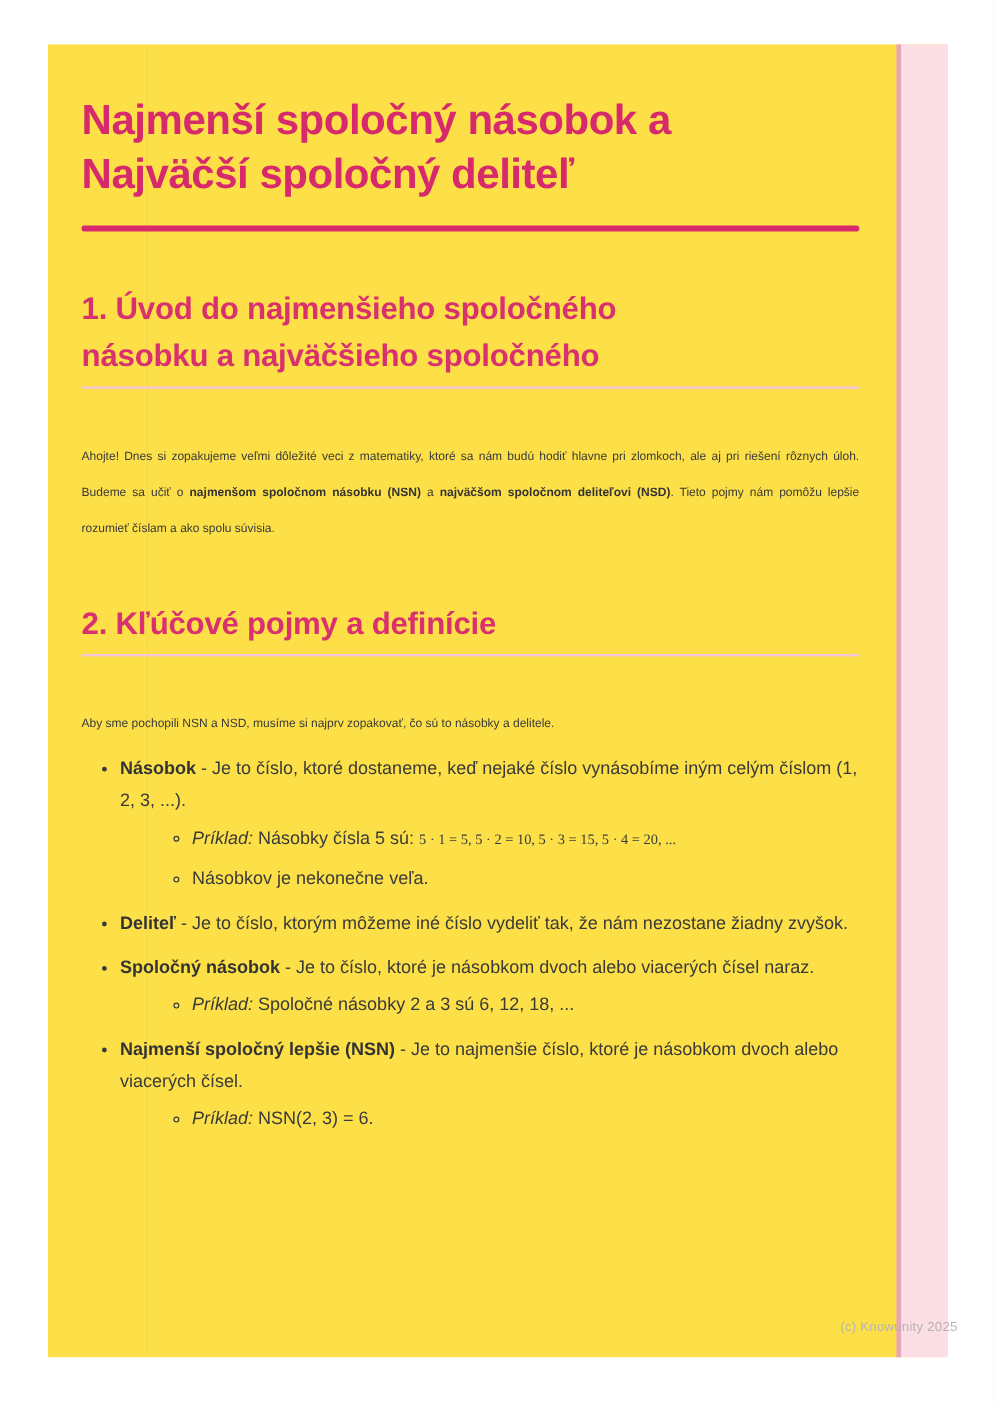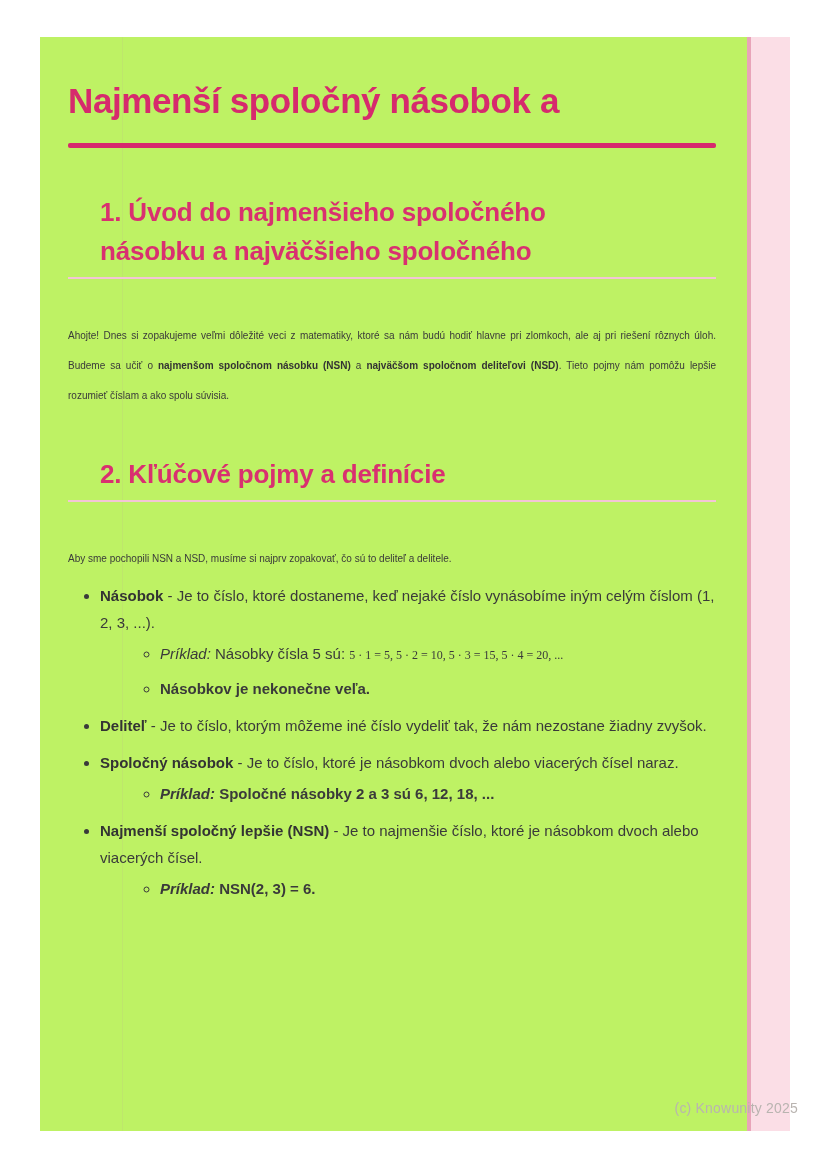--- a/index.html
+++ b/index.html
@@ -1,79 +1,80 @@
 <!DOCTYPE html>
 <html><head>
 <meta charset="utf-8">
 <style>
   * { margin:0; padding:0; box-sizing:border-box; }
   html,body { width:828px; height:1171px; background:#ffffff; overflow:hidden;
               font-family:"Liberation Sans","DejaVu Sans",sans-serif; }
   .card { position:absolute; left:40px; top:37px; width:750px; height:1094px;
-          background:#bef264; }
+          background:#fde047; }
   .crease { position:absolute; left:82px; top:0; width:1px; height:100%;
             background:rgba(190,168,158,0.16); }
   .ribbon-line { position:absolute; left:707px; top:0; width:4px; height:100%;
                  background:#e8a4b9; }
   .ribbon-band { position:absolute; left:711px; top:0; width:39px; height:100%;
                  background:#fbdee6; }
   .content { position:absolute; left:28px; top:0; width:648px; color:#3a3a3a; }
 
   h1 { margin-top:41px; font-size:35px; line-height:45px; font-weight:700;
        letter-spacing:-0.4px; color:#d62a6d; }
   .rule-thick { margin-top:20px; height:5px; background:#d62a6d; border-radius:2px; }
   h2 { font-size:26px; line-height:39px; font-weight:700; letter-spacing:-0.2px;
-       color:#d93070;margin-left:32px; }
+       color:#d93070; }
   .h2-1 { margin-top:45px; }
   .h2-2 { margin-top:44px; }
   .rule-thin { margin-top:6px; height:2px; background:#f3c6d5; }
 
   p.body { font-size:10px; line-height:30px;margin-top:42px; }
   .intro { margin-top:21px; text-align:justify; }
   .lead  { margin-top:20px; }
   b { color:#333333; }
 
   ul.terms { margin-top:8px; list-style:disc; padding-left:32px; }
   ul.terms > li { font-size:15px; line-height:27px; margin-bottom:10px; }
   ul.subs { list-style:circle; padding-left:60px; margin-top:4px; }
   ul.subs > li { font-size:15px; line-height:27px; margin-bottom:6px; }
-  ul.subs > li:last-child { margin-bottom:0;font-weight:bold; }
+  ul.subs > li:last-child { margin-bottom:0; }
   .pr { font-style:italic; }
   .math { font-family:"Liberation Serif","DejaVu Serif",serif; font-size:12px; }
 
-  .watermark { position:absolute; top:1100px; right:30px; font-size:14px;
+  .watermark { position:absolute; top:1100px; right:30px; font-size:11px;
                color:#b9b4b0; z-index:5; letter-spacing:0.2px; }
 </style>
 </head>
 <body>
 
 <div class="card">
   <div class="crease"></div>
   <div class="ribbon-line"></div>
   <div class="ribbon-band"></div>
 
   <div class="content">
 
     <h1>
       <div>Najmenší spoločný násobok a</div>
+      <div>Najväčší spoločný deliteľ</div>
     </h1>
     <div class="rule-thick"></div>
 
     <h2 class="h2-1">
       <div>1. Úvod do najmenšieho spoločného</div>
       <div>násobku a najväčšieho spoločného</div>
     </h2>
     <div class="rule-thin"></div>
 
     <p class="body intro"><span>Ahojte! Dnes si zopakujeme veľmi dôležité veci z matematiky, ktoré sa nám budú hodiť hlavne pri zlomkoch, ale aj pri riešení rôznych úloh. Budeme sa učiť o </span><b>najmenšom spoločnom násobku (NSN)</b><span> a </span><b>najväčšom spoločnom deliteľovi (NSD)</b><span>. Tieto pojmy nám pomôžu lepšie rozumieť číslam a ako spolu súvisia.</span></p>
 
     <h2 class="h2-2">2. Kľúčové pojmy a definície</h2>
     <div class="rule-thin"></div>
 
-    <p class="body lead">Aby sme pochopili NSN a NSD, musíme si najprv zopakovať, čo sú to deliteľ a delitele.</p>
+    <p class="body lead">Aby sme pochopili NSN a NSD, musíme si najprv zopakovať, čo sú to násobky a delitele.</p>
 
     <ul class="terms">
 
       <li>
         <b>Násobok</b><span> - Je to číslo, ktoré dostaneme, keď nejaké číslo vynásobíme iným celým číslom (1, 2, 3, ...).</span>
         <ul class="subs">
           <li><i class="pr">Príklad:</i><span> Násobky čísla 5 sú: </span><span class="math">5 · 1 = 5, 5 · 2 = 10, 5 · 3 = 15, 5 · 4 = 20, ...</span></li>
           <li><span>Násobkov je nekonečne veľa.</span></li>
         </ul>
       </li>

